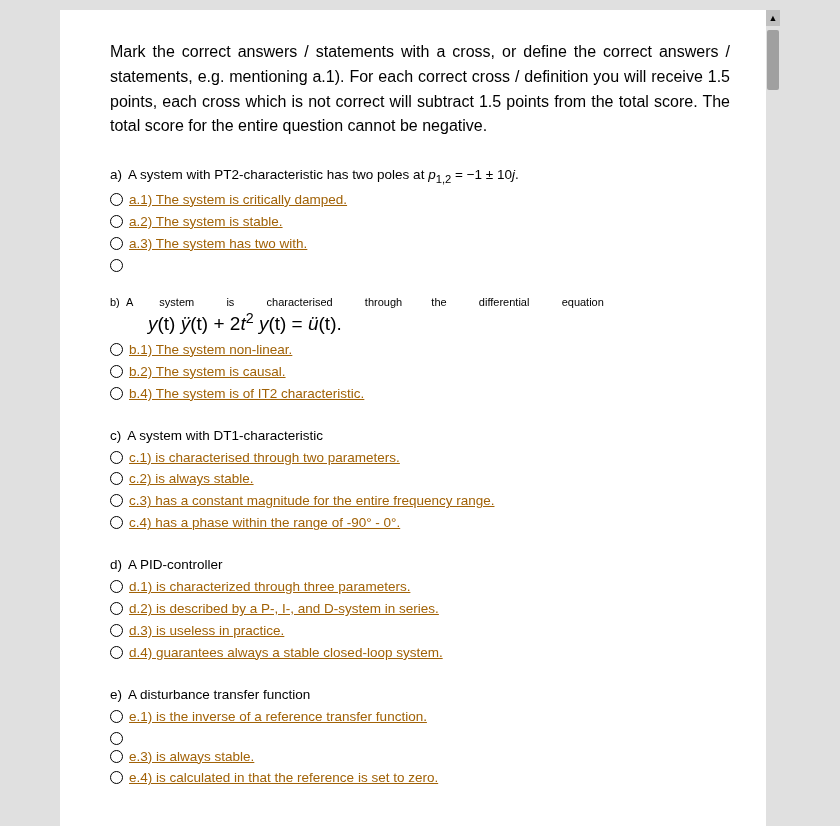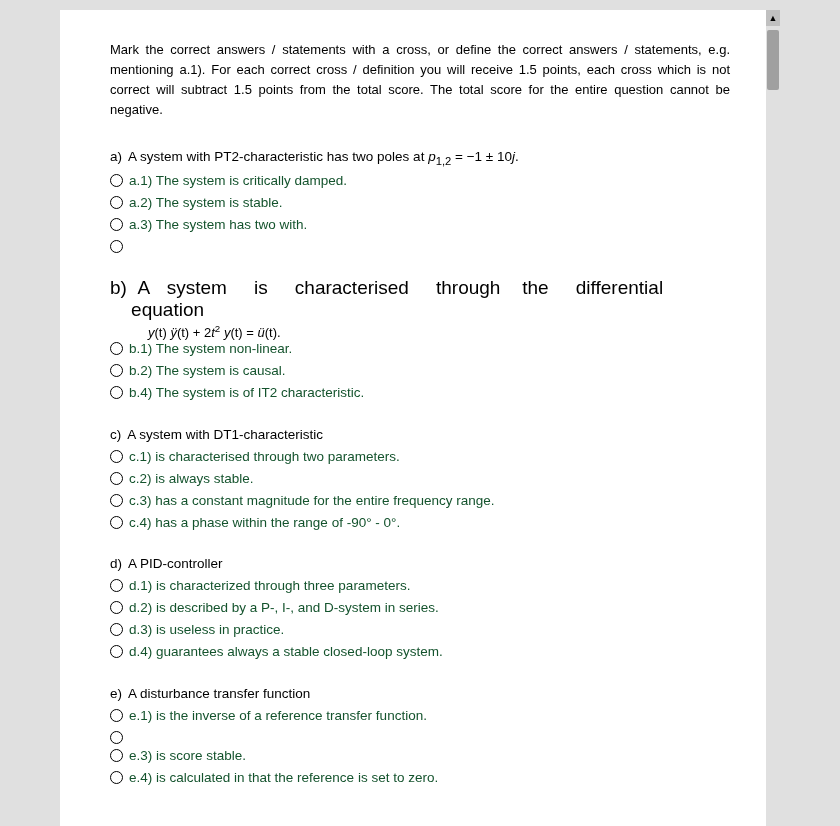--- a/index.html
+++ b/index.html
@@ -19,63 +19,65 @@
 
     .page-container {
       width: 720px;
       background: #ffffff;
       padding: 30px 50px 40px 50px;
       margin: 10px 0;
       position: relative;
     }
 
     .instructions {
-      font-size: 13px;
+      font-size: 16px;
       line-height: 1.55;
       color: #000;
       margin-bottom: 28px;
       text-align: justify;
     }
 
     .section {
       margin-bottom: 24px;
     }
 
     .section-title {
       font-size: 13.5px;
       color: #000;
       margin-bottom: 6px;
       display: flex;
       align-items: baseline;
       gap: 6px;
     }
 
     .section-b-title {
+      font-size: 11px;
+      color: #000;
+      margin-bottom: 2px;
+      display: flex;
+      flex-wrap: wrap;
+      gap: 0 20px;
+      align-items: baseline;
+    }
+
+    .section-b-equation {
       font-size: 19px;
       color: #000;
-      margin-bottom: 2px;
-      display: flex;
-      flex-wrap: wrap;
-      gap: 0 6px;
-      align-items: baseline;
-    }
-
-    .section-b-equation {
-      font-size: 13px;
-      color: #000;
       margin-left: 38px;
+      margin-bottom: 6px;
     }
 
     .option {
       display: flex;
       align-items: flex-start;
       font-size: 13.5px;
-      color: #14532d;
+      color: #a16207;
       margin-bottom: 3px;
       gap: 6px;
+      text-decoration: underline;
     }
 
     .option-circle {
       display: inline-block;
       width: 13px;
       height: 13px;
       border-radius: 50%;
       border: 1.5px solid #000;
       flex-shrink: 0;
       margin-top: 2px;
@@ -237,21 +239,21 @@
     </div>
     <div class="option">
       <span class="option-circle"></span>
       <span class="option-text">e.1) is the inverse of a reference transfer function.</span>
     </div>
     <div class="option">
       <span class="option-circle"></span>
     </div>
     <div class="option">
       <span class="option-circle"></span>
-      <span class="option-text">e.3) is score stable.</span>
+      <span class="option-text">e.3) is always stable.</span>
     </div>
     <div class="option">
       <span class="option-circle"></span>
       <span class="option-text">e.4) is calculated in that the reference is set to zero.</span>
     </div>
   </div>
 
   <div class="scrollbar-area">
     <div class="scroll-arrow">▲</div>
     <div class="scroll-thumb"></div>

